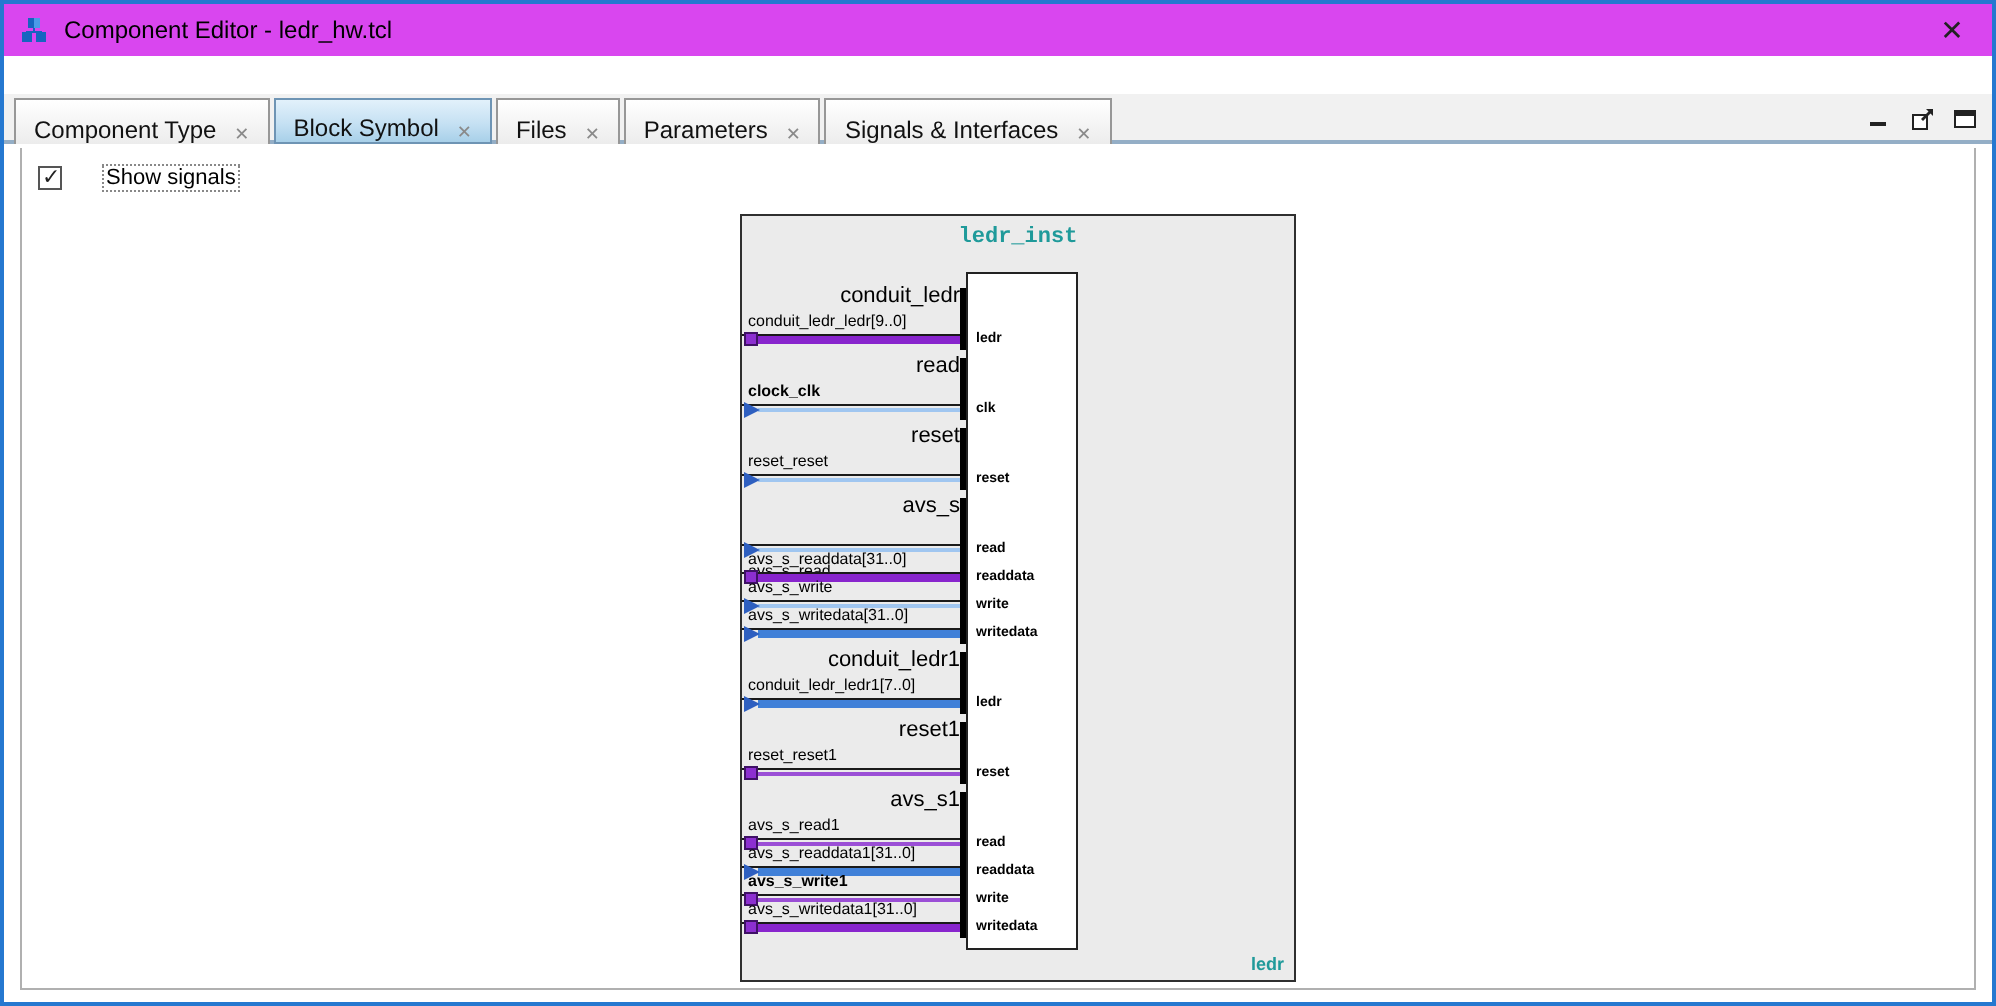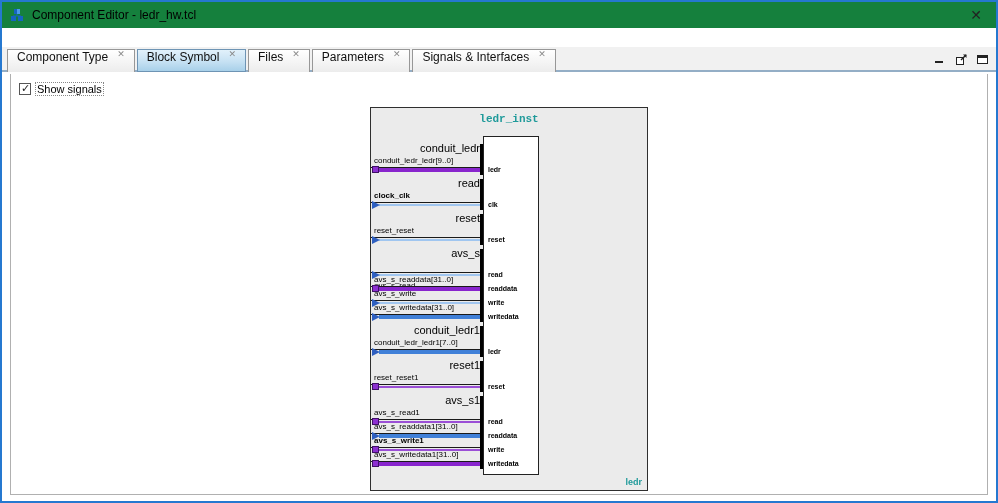--- a/index.html
+++ b/index.html
@@ -1,52 +1,52 @@
 <!DOCTYPE html>
 <html><head>
 <meta charset="utf-8">
 <style>
   * { margin:0; padding:0; box-sizing:border-box; }
   html,body { width:998px; height:503px; overflow:hidden; background:#fff;
               font-family:"Liberation Sans", sans-serif; }
   .window { position:absolute; inset:0; border:2px solid #2578d0; background:#fff; }
 
   
-  .titlebar { position:absolute; left:0; top:0; right:0; height:26px; background:#15803d; }
+  .titlebar { position:absolute; left:0; top:0; right:0; height:26px; background:#d946ef; }
   .app-icon { position:absolute; left:8px; top:6px; width:14px; height:14px; }
   .title-text { position:absolute; left:30px; top:6px; font-size:12px; color:#000; }
   .win-close { position:absolute; right:10px; top:3px; width:20px; height:20px;
                font-size:14px; color:#222; text-align:center; line-height:20px; cursor:pointer; }
 
   
   .menubar { position:absolute; left:0; top:26px; right:0; height:18px; background:#fff;
              border-bottom:1px solid #adadad; }
   .menu-item { display:inline-block; font-size:12px; color:#000; margin-left:5px; padding:1px 3px; }
   .menu-item u { text-decoration:underline; }
 
   
   .tabstrip { position:absolute; left:0; top:45px; right:0; height:25px; background:#f1f1f1;
               border-bottom:2px solid #94aec6; }
   .tabs { position:absolute; left:5px; top:2px; height:23px; display:flex; }
-  .tab { display:flex; align-items:flex-start; height:23px; margin-right:2px; padding:0 9px;
+  .tab { display:flex; align-items:flex-end; height:23px; margin-right:2px; padding:0 9px;
          border:1px solid #979797; border-bottom:none; background:linear-gradient(#ffffff,#ececec);
          font-size:12px; color:#111; white-space:nowrap; cursor:pointer; }
   .tab.active { border:1px solid #6e94b4;
                 background:linear-gradient(#e2f1fb 0%, #c6e1f3 55%, #a8d0e9 100%); }
   .tab-close { margin-left:9px; font-size:9px; color:#8a8a8a; line-height:9px; }
   .frame-btns { position:absolute; right:7px; top:5px; display:flex; gap:7px; }
   .fbtn { width:14px; height:14px; display:flex; align-items:center; justify-content:center; cursor:pointer; }
 
   
   .content { position:absolute; left:8px; right:8px; top:72px; bottom:6px; background:#fff;
              border-left:1px solid #b0b0b0; border-right:1px solid #b0b0b0; border-bottom:1px solid #b0b0b0; }
   .show-signals { position:absolute; left:8px; top:8px; display:flex; align-items:center; }
   .checkbox { width:12px; height:12px; border:1px solid #555; background:#fff; position:relative; cursor:pointer; }
   .checkbox .mark { position:absolute; left:1px; top:-2px; font-size:11px; color:#222; }
-  .cb-label { margin-left:4px; font-size:11px; color:#000; border:1px dotted #888; padding:0 1px; cursor:pointer; }
+  .cb-label { margin-left:20px; font-size:11px; color:#000; border:1px dotted #888; padding:0 1px; cursor:pointer; }
 
   
   .diagram { position:absolute; left:368px; top:105px; width:278px; height:384px;
              background:#ebebeb; border:1px solid #2f2f2f; }
   .diag-title { position:absolute; left:0; top:5px; width:100%; text-align:center;
                 font-size:11px; font-weight:bold;font-family:Liberation Mono, monospace; }
   .inner-block { position:absolute; left:112px; top:28px; width:56px; height:339px;
                  background:#fff; border:1px solid #222; }
   .comp-label { position:absolute; right:5px; bottom:3px; font-size:9px; font-weight:bold; }
   .if-heading { position:absolute; left:0; width:109px; text-align:right; font-size:11px;

